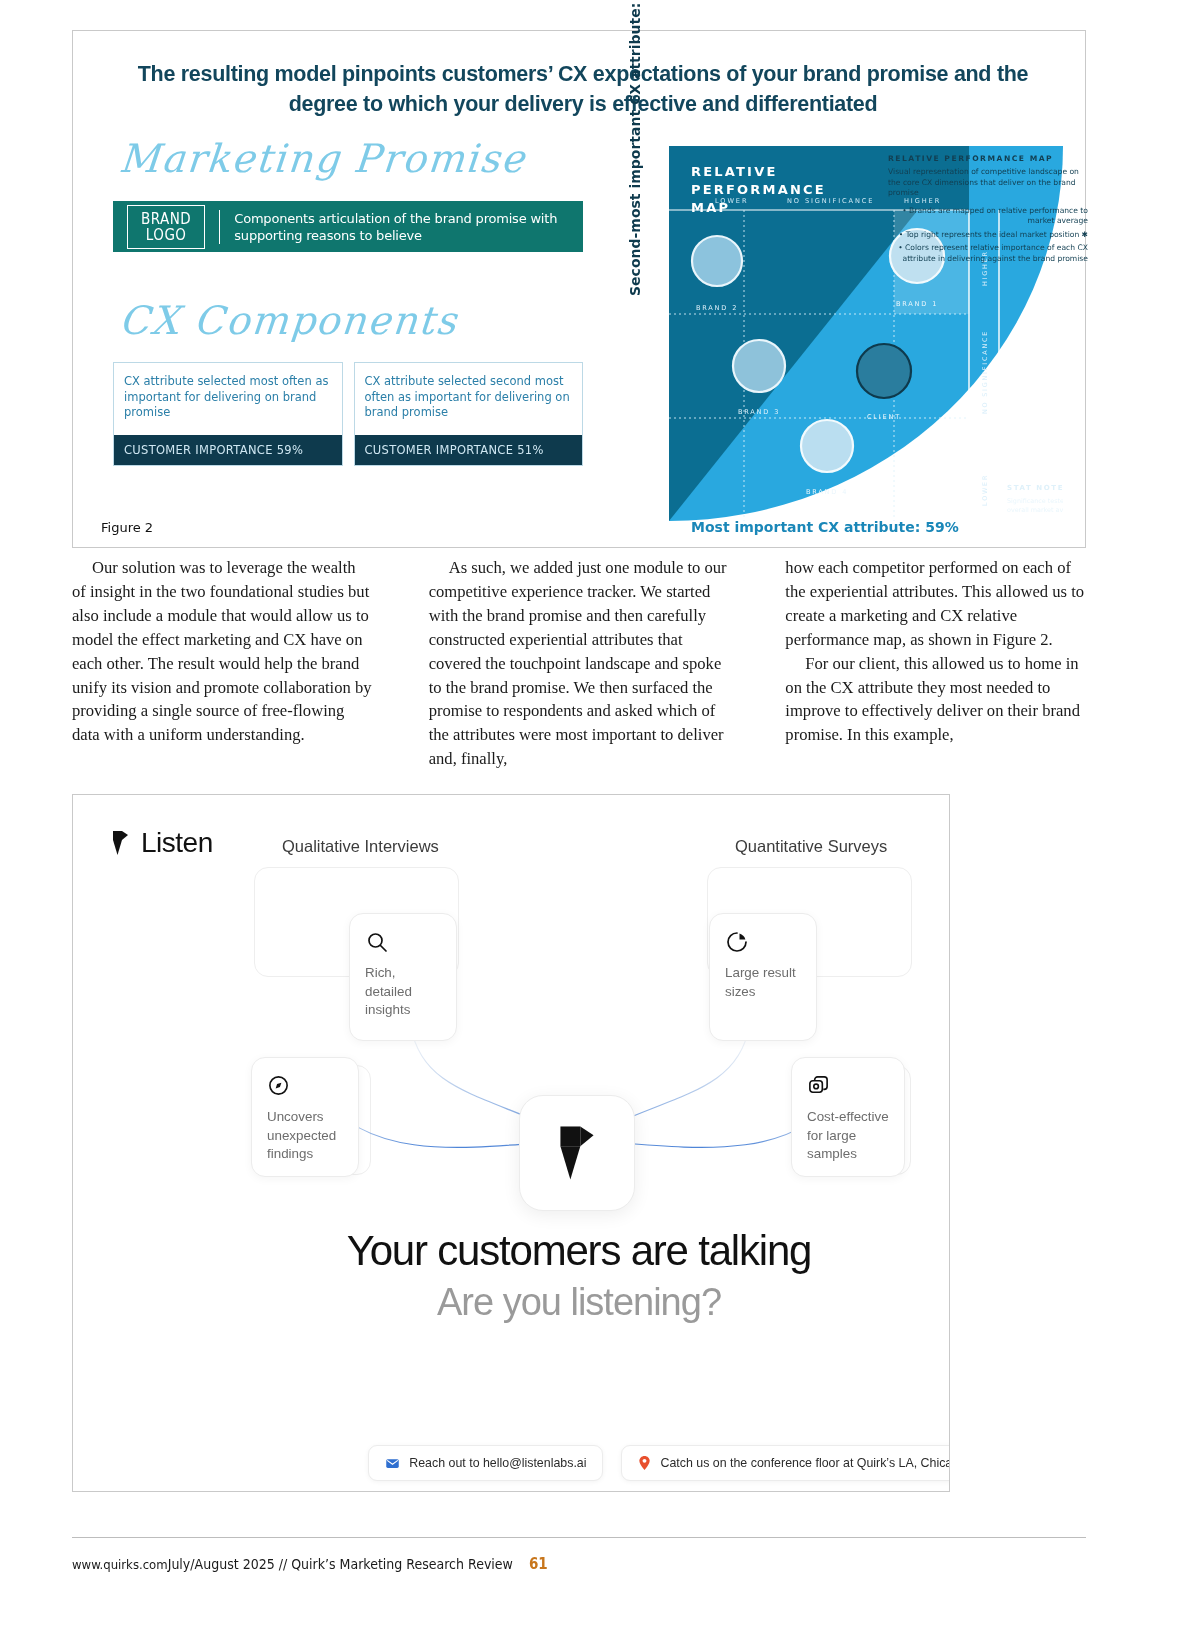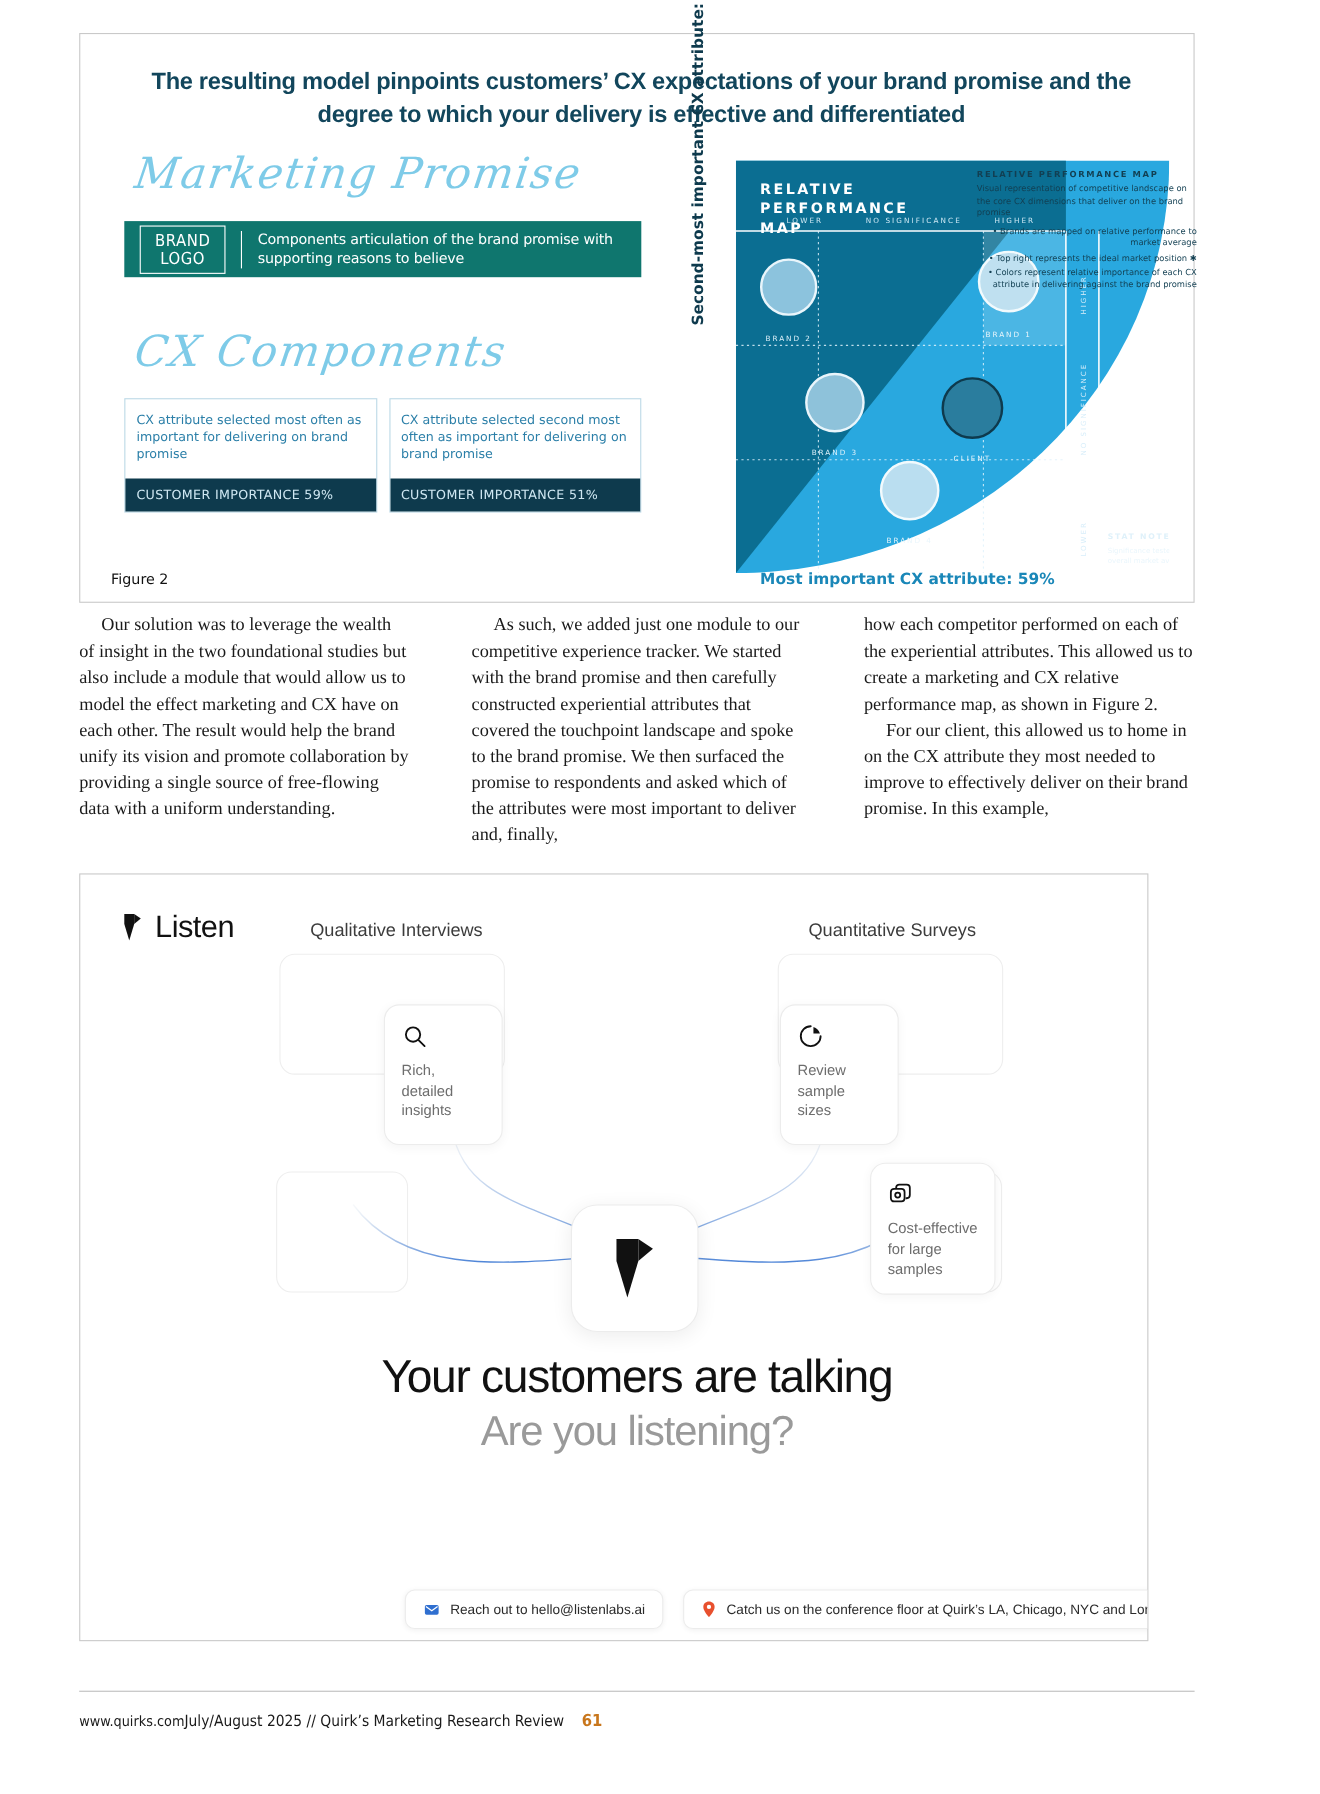--- a/index.html
+++ b/index.html
@@ -108,21 +108,21 @@
   .bcol p {
     font-family:"Liberation Serif", serif;
     font-size: 16.6px; line-height: 23.9px;
     color:#1a1a1a; text-align: left;
   }
   .bcol p.indent { text-indent: 20px; }
 
   
   .ad-panel {
     position:absolute; left:72px; top:794px;
-    width:972px; height:698px;
+    width:878px; height:698px;
     border:1px solid #c9c9c9; background:#fff; overflow:hidden;
   }
   .ad-logo-row {
     position:absolute; left:38px; top:32px;
     display:flex; align-items:center; gap:11px;
   }
   .ad-logo-mark { width:19px; height:26px; }
   .ad-logo-text {
     font-family:"Liberation Sans", sans-serif;
     font-size:28px; font-weight:400; color:#111; letter-spacing:-0.5px;
@@ -381,29 +381,38 @@
     <div class="feat-card" style="left:276px; top:118px; width:108px; height:128px;">
       <div class="fc-icon">
         <svg width="24" height="24" viewBox="0 0 24 24" fill="none" stroke="#111" stroke-width="1.7" stroke-linecap="round">
           <circle cx="10.5" cy="10.5" r="6.5"></circle>
             <line x1="15.5" y1="15.5" x2="21" y2="21"></line>
         </svg>
       </div>
       <div class="fc-label">Rich, detailed insights</div>
     </div>
 
+    <div class="feat-card" style="left:178px; top:262px; width:108px; height:120px;">
+      <div class="fc-icon">
+        <svg width="23" height="23" viewBox="0 0 24 24" fill="none" stroke="#111" stroke-width="1.7">
+          <circle cx="12" cy="12" r="9"></circle>
+          <path d="M15 9 L10.5 10.5 L9 15 L13.5 13.5 Z" fill="#111" stroke="none"></path>
+        </svg>
+      </div>
+      <div class="fc-label">Uncovers unexpected findings</div>
+    </div>
 
     <div class="feat-card" style="left:636px; top:118px; width:108px; height:128px;">
       <div class="fc-icon">
         <svg width="24" height="24" viewBox="0 0 24 24" fill="none" stroke="#111" stroke-width="1.7" stroke-linecap="round">
           <path d="M12 3 a9 9 0 1 0 9 9"></path>
           <path d="M14.5 3.6 a9 9 0 0 1 5.9 5.9 L14.5 9.5 Z" fill="#111" stroke="none"></path>
         </svg>
       </div>
-      <div class="fc-label">Review sample sizes</div>
+      <div class="fc-label">Large result sizes</div>
     </div>
 
     <div class="feat-card" style="left:718px; top:262px; width:114px; height:120px;">
       <div class="fc-icon">
         <svg width="23" height="23" viewBox="0 0 24 24" fill="none" stroke="#111" stroke-width="1.7">
           <rect x="3" y="7" width="13" height="12" rx="3"></rect>
           <path d="M8 7 V6 a3 3 0 0 1 3-3 h7 a3 3 0 0 1 3 3 v7 a3 3 0 0 1-3 3 h-1"></path>
           <circle cx="9.5" cy="13" r="2.4"></circle>
         </svg>
       </div>

